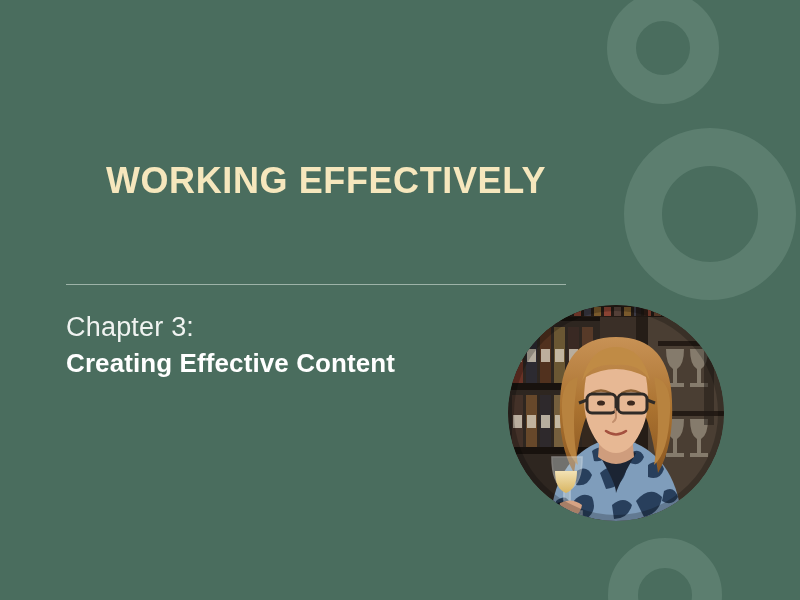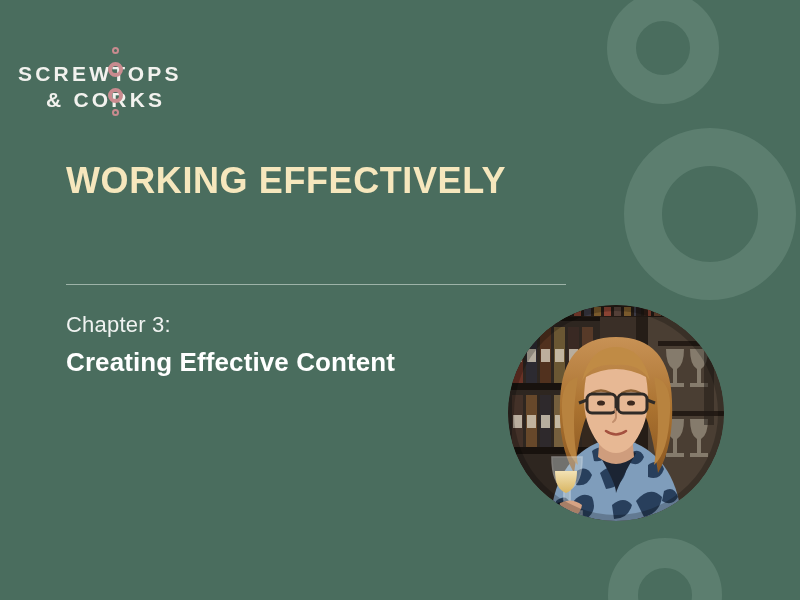--- a/index.html
+++ b/index.html
@@ -102,20 +102,21 @@
     left: 66px;
     top: 158px;
     width: 520px;
     color: #f6e7bd;
     font-family: "Liberation Sans", sans-serif;
     font-weight: 700;
     font-size: 36px;
     line-height: 1.26;
     letter-spacing: 0.6px;
     text-transform: uppercase;
+    text-align: center;
   }
   #headline .hl-line { display: block; }
 
   
   #divider {
     position: absolute;
     left: 66px;
     top: 284px;
     width: 500px;
     height: 1px;
@@ -126,29 +127,28 @@
   #chapter-block {
     position: absolute;
     left: 66px;
     top: 310px;
     width: 430px;
     color: #ffffff;
     font-family: "Liberation Sans", sans-serif;
   }
   #chapter-label {
     display: block;
-    font-size: 22px;
+    font-size: 27px;
     font-weight: 400;
     line-height: 1.32;
     letter-spacing: 0.2px;
     color: #f0f3f1;
   }
   #chapter-title {
     display: block;
-    margin-top: 6px;
     font-size: 26px;
     font-weight: 700;
     line-height: 1.32;
     letter-spacing: 0.1px;
     color: #ffffff;
   }
   #chapter-title .ct-line { display: block; }
 
   
   #portrait {
@@ -164,28 +164,20 @@
 </style>
 </head>
 <body>
 
 <div id="slide">
 
   <div class="deco-ring" id="ring-top"></div>
   <div class="deco-ring" id="ring-mid"></div>
   <div class="deco-ring" id="ring-bottom"></div>
 
-  <div id="logo">
-    <span class="logo-line" id="logo-line-1">SCREWTOPS</span>
-    <span class="logo-line" id="logo-line-2">&amp; CORKS</span>
-    <span class="logo-dot-sm" id="logo-dot-top"></span>
-    <span class="logo-ring-lg" id="logo-ring-top"></span>
-    <span class="logo-ring-lg" id="logo-ring-bot"></span>
-    <span class="logo-dot-sm" id="logo-dot-bottom"></span>
-  </div>
 
   <div id="headline">
     <span class="hl-line">WORKING EFFECTIVELY</span>
   </div>
 
   <div id="divider"></div>
 
   <div id="chapter-block">
     <span id="chapter-label">Chapter 3:</span>
     <span id="chapter-title">

